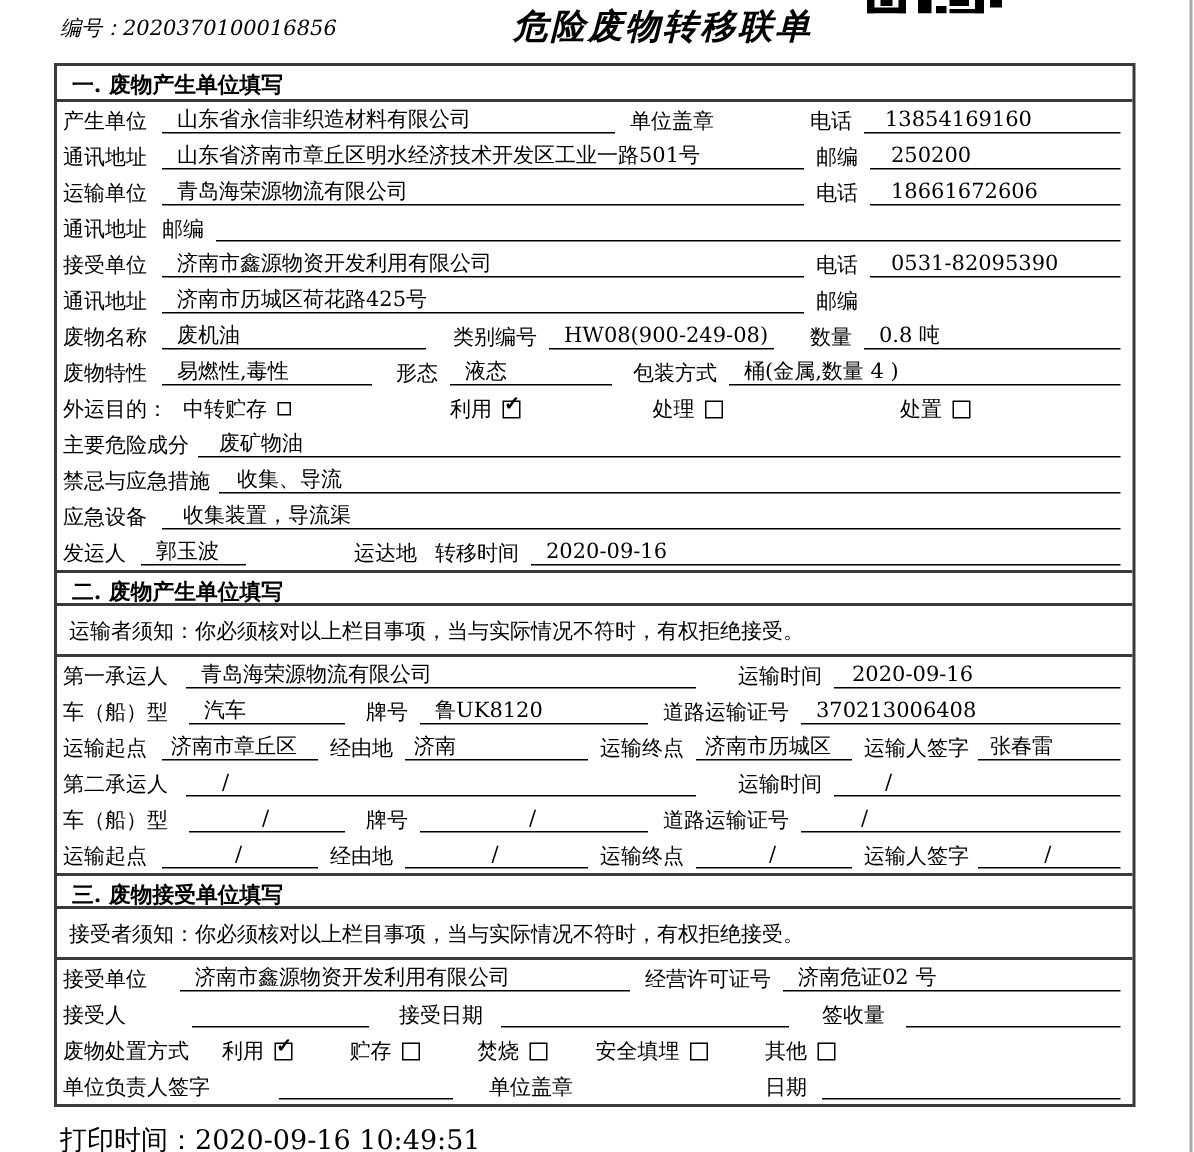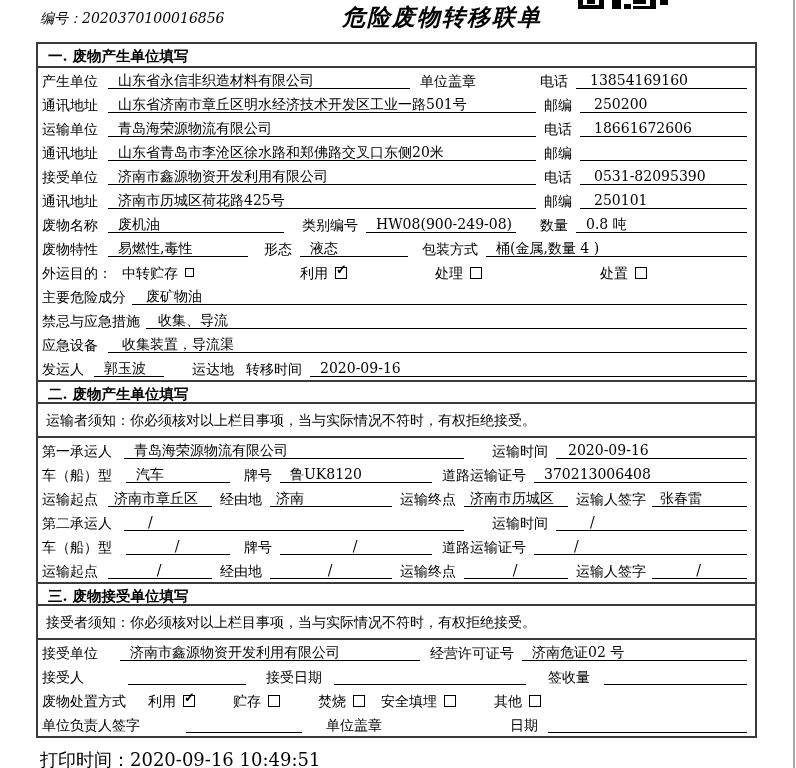--- a/index.html
+++ b/index.html
@@ -71,37 +71,35 @@
 
   <div class="row">
     <span class="lb" style="width:58px">运输单位</span>
     <span class="u" style="width:428px;margin-left:8px">青岛海荣源物流有限公司</span>
     <span class="lb" style="margin-left:8px">电话</span>
     <span class="u fx" style="margin-left:8px;padding-left:14px">18661672606</span>
   </div>
 
   <div class="row">
     <span class="lb" style="width:58px">通讯地址</span>
-    <span class="u" style="width:428px;margin-left:8px">山东省青岛市李沧区徐水路和郑佛路交叉口东侧20米</span>
     <span class="lb" style="margin-left:8px">邮编</span>
     <span class="u fx" style="margin-left:8px;padding-left:14px"></span>
   </div>
 
   <div class="row">
     <span class="lb" style="width:58px">接受单位</span>
     <span class="u" style="width:428px;margin-left:8px">济南市鑫源物资开发利用有限公司</span>
     <span class="lb" style="margin-left:8px">电话</span>
     <span class="u fx" style="margin-left:8px;padding-left:14px">0531-82095390</span>
   </div>
 
   <div class="row">
     <span class="lb" style="width:58px">通讯地址</span>
     <span class="u" style="width:428px;margin-left:8px">济南市历城区荷花路425号</span>
     <span class="lb" style="margin-left:8px">邮编</span>
-    <span class="u fx" style="margin-left:8px;padding-left:14px">250101</span>
   </div>
 
   <div class="row">
     <span class="lb" style="width:58px">废物名称</span>
     <span class="u" style="width:176px;margin-left:8px">废机油</span>
     <span class="lb" style="margin-left:18px">类别编号</span>
     <span class="u" style="width:150px;margin-left:8px">HW08(900-249-08)</span>
     <span class="lb" style="margin-left:24px">数量</span>
     <span class="u fx" style="margin-left:8px">0.8 吨</span>
   </div>
@@ -148,21 +146,21 @@
   </div>
 
   <div class="row">
     <span class="lb" style="width:58px">应急设备</span>
     <span class="u fx" style="margin-left:8px;padding-left:14px">收集装置，导流渠</span>
   </div>
 
   <div class="row">
     <span class="lb" style="width:44px">发运人</span>
     <span class="u" style="width:70px;margin-left:8px">郭玉波</span>
-    <span class="lb" style="margin-left:28px">运达地</span>
+    <span class="lb" style="margin-left:72px">运达地</span>
     <span class="lb" style="margin-left:12px">转移时间</span>
     <span class="u fx" style="margin-left:8px">2020-09-16</span>
   </div>
 
   <div class="sec-hd bt">二. 废物产生单位填写</div>
   <div class="notice">运输者须知：你必须核对以上栏目事项，当与实际情况不符时，有权拒绝接受。</div>
 
   <div class="row">
     <span class="lb" style="width:74px">第一承运人</span>
     <span class="u" style="width:340px;margin-left:8px">青岛海荣源物流有限公司</span>
@@ -245,21 +243,21 @@
         </span>
     </span>
     <span class="opt" style="margin-left:38px">
       <span>贮存</span>
       <span class="cb"></span>
     </span>
     <span class="opt" style="margin-left:38px">
       <span>焚烧</span>
       <span class="cb"></span>
     </span>
-    <span class="opt" style="margin-left:16px">
+    <span class="opt" style="margin-left:32px">
       <span>安全填埋</span>
       <span class="cb"></span>
     </span>
     <span class="opt" style="margin-left:38px">
       <span>其他</span>
       <span class="cb"></span>
     </span>
   </div>
 
   <div class="row">

